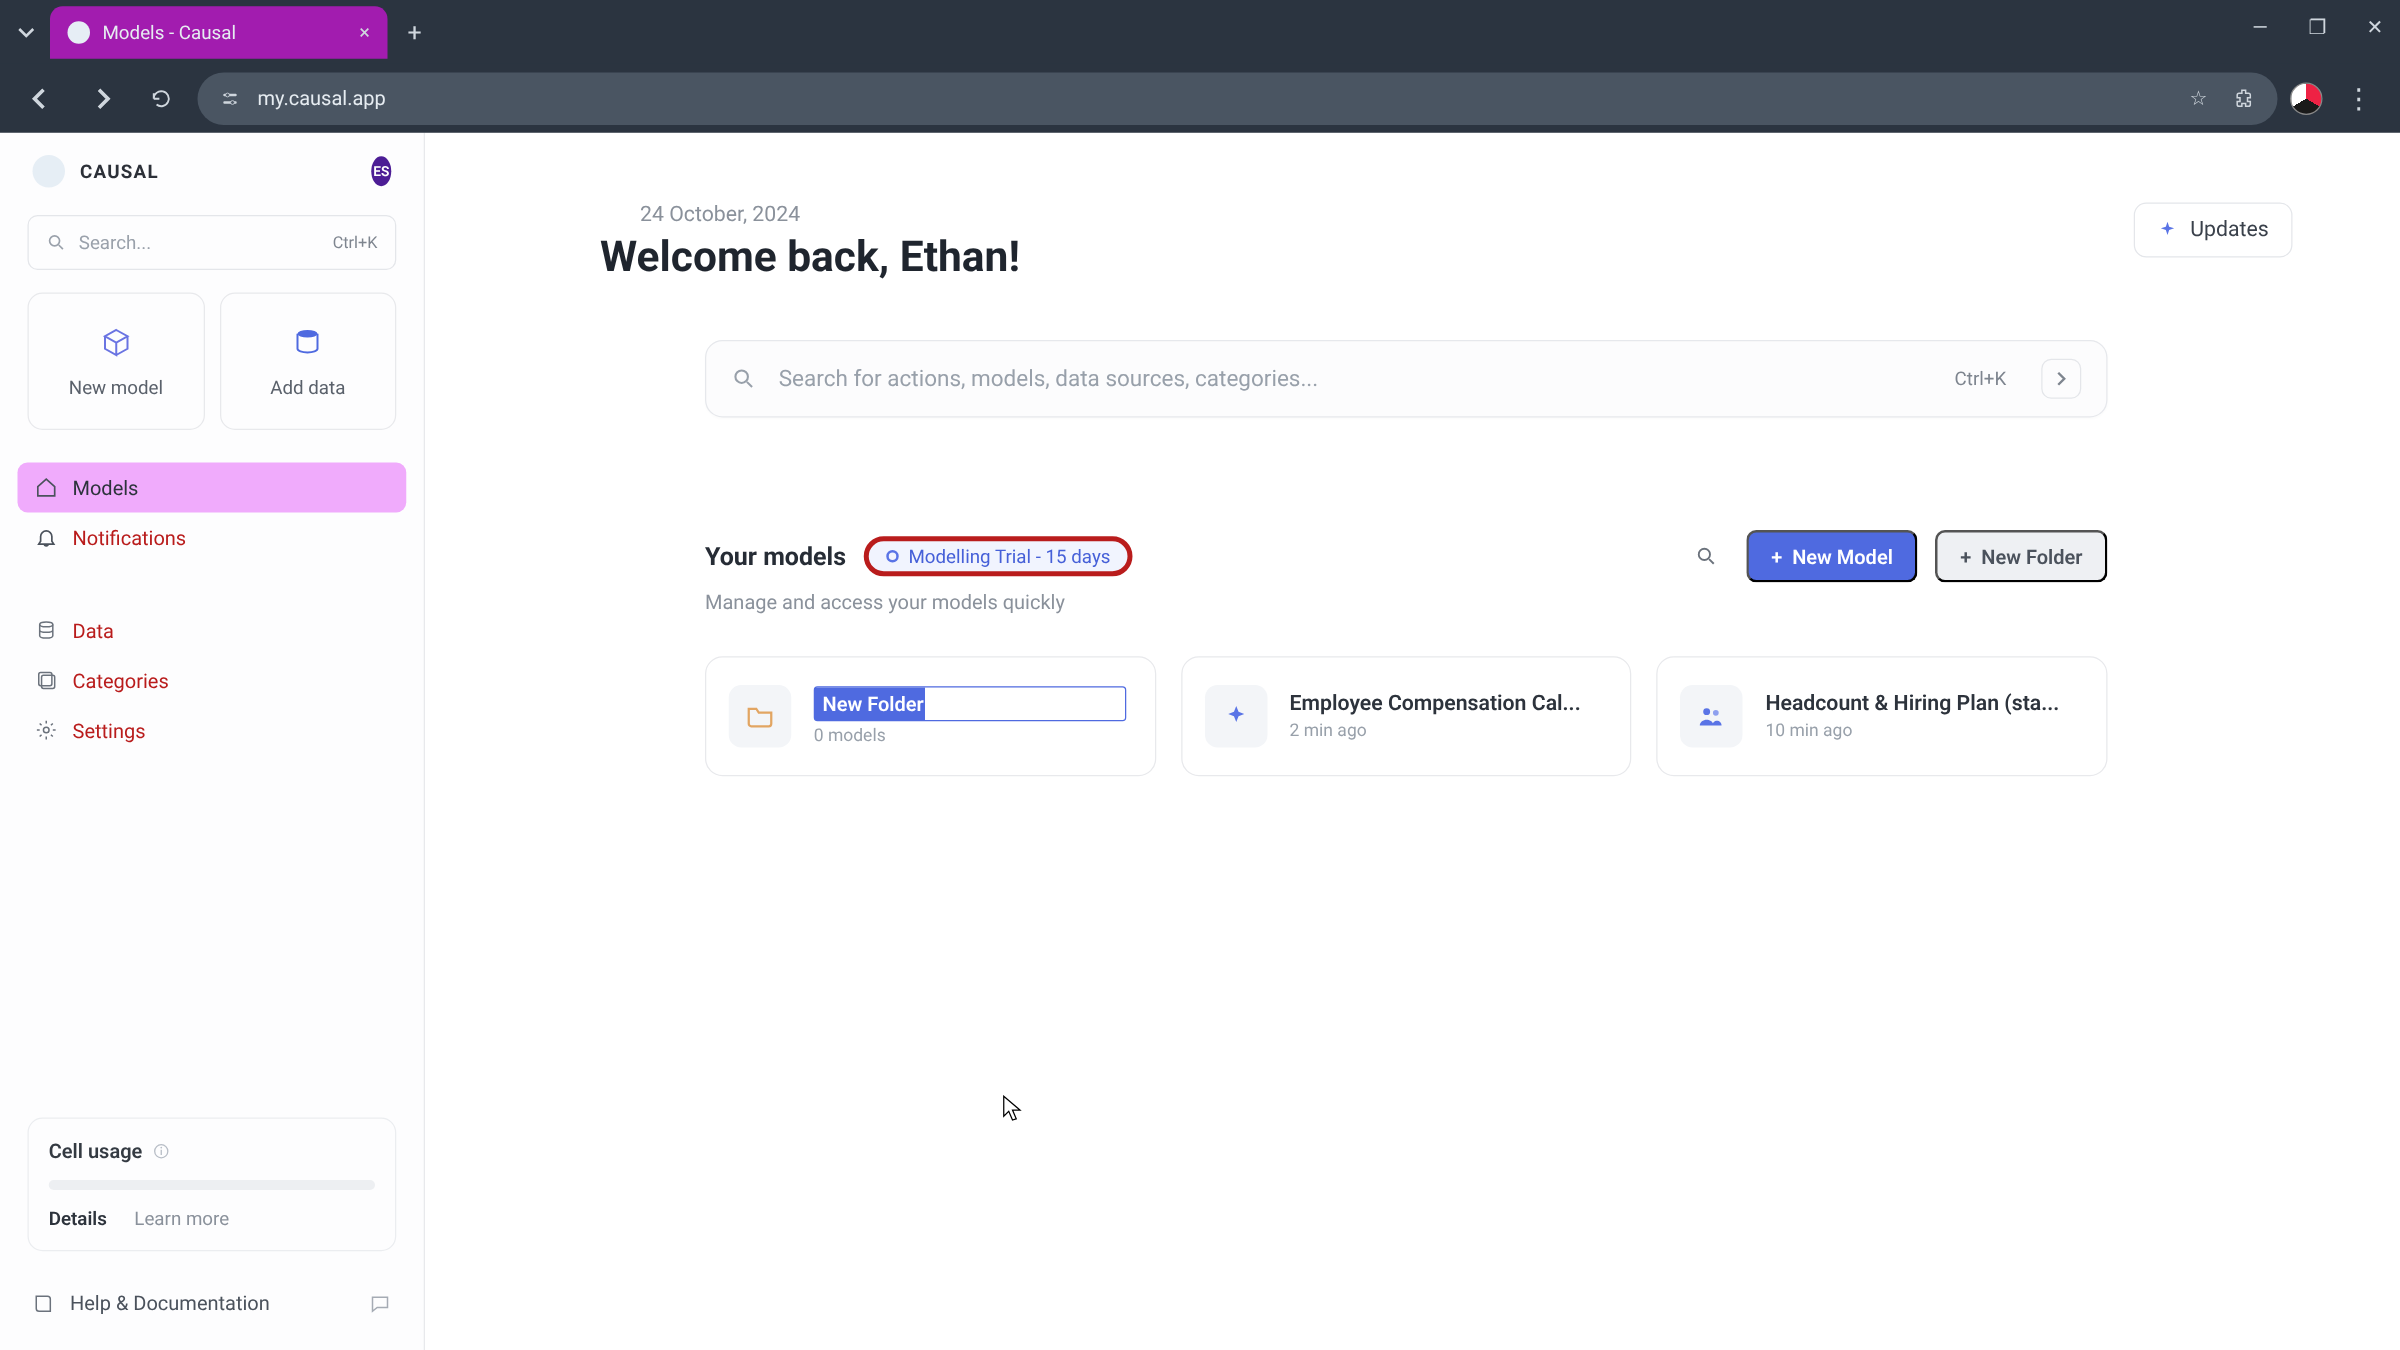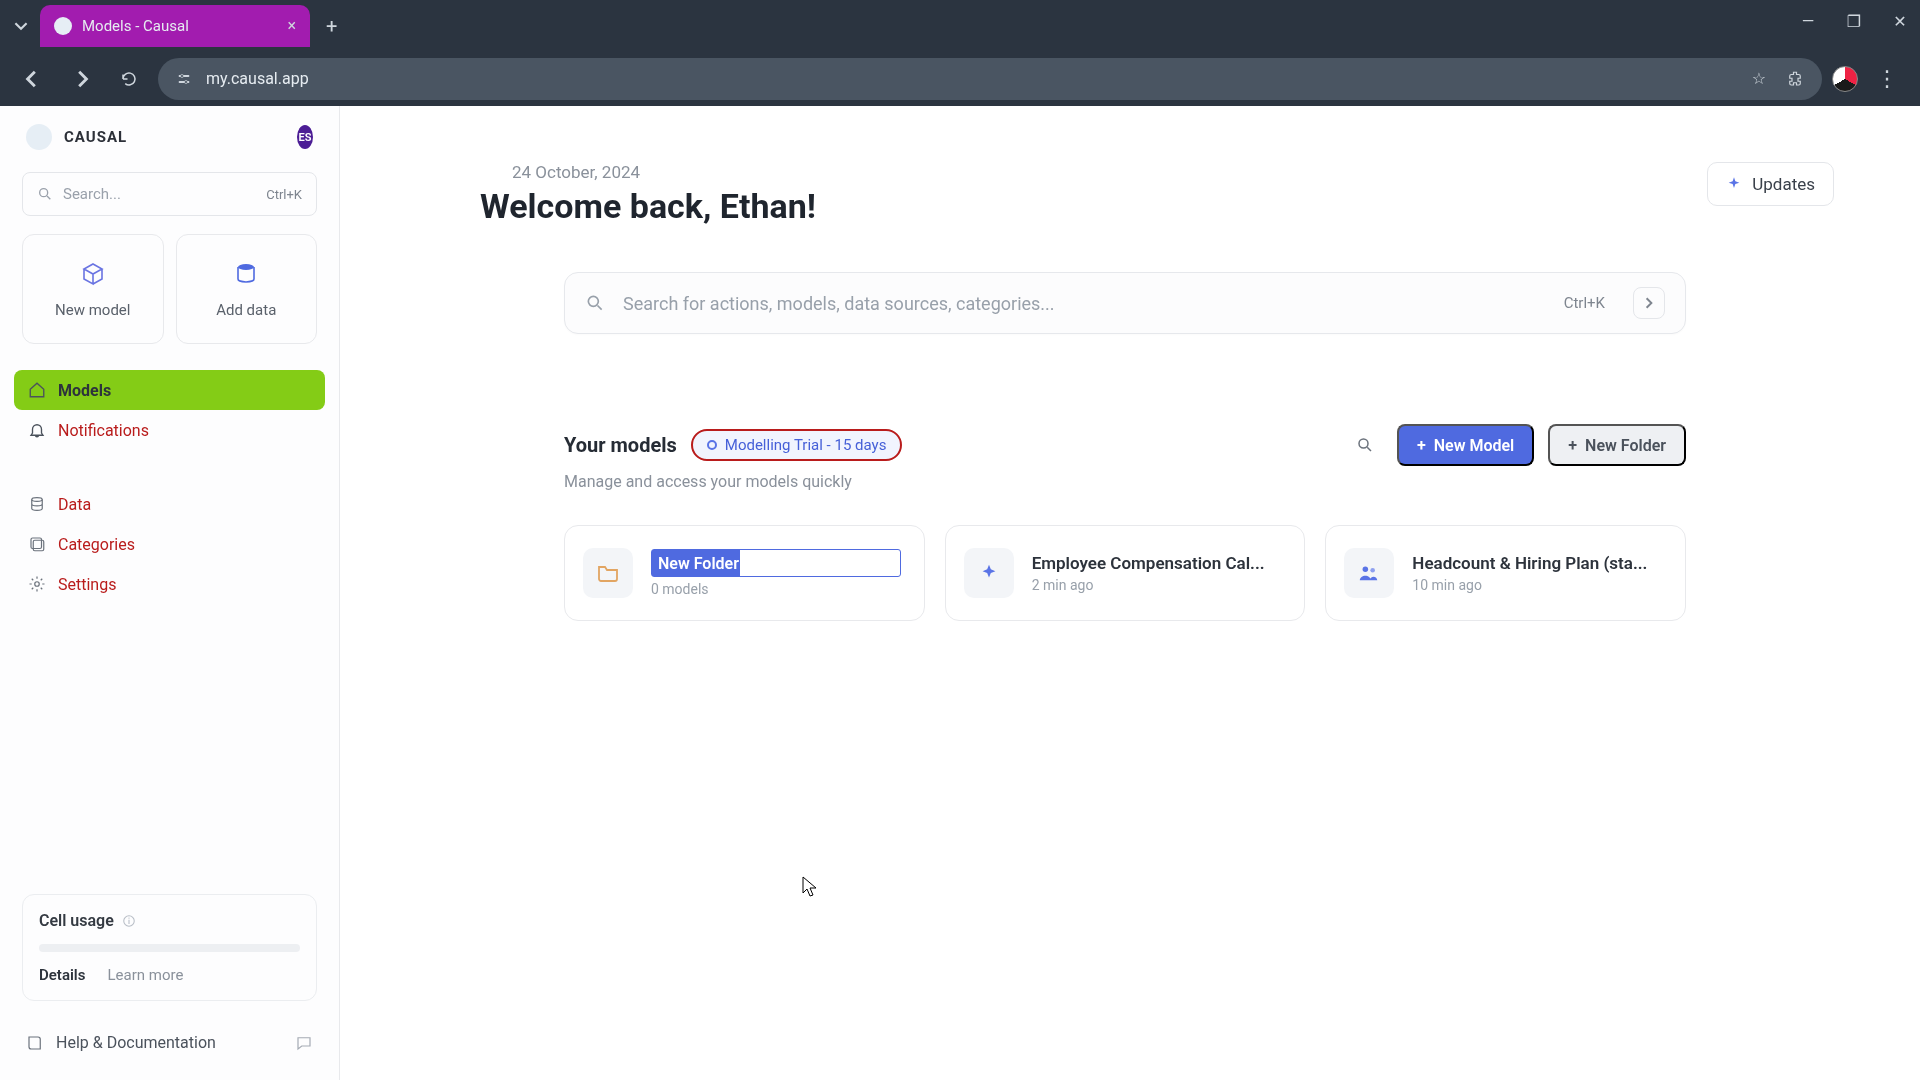--- a/index.html
+++ b/index.html
@@ -40,21 +40,21 @@
   .search-box .ph { flex:1; font-size:15px; }
   .search-box .kbd { font-size:13px; color:#7e858f; }
 
   .quick-cards { display:flex; gap:12px; padding:0 22px 20px 22px; }
   .quick-card { flex:1; border:1px solid #e8e9ec; border-radius:12px; height:110px; display:flex; flex-direction:column; align-items:center; justify-content:center; gap:12px; color:#556; }
   .quick-card .qicon { width:30px; height:30px; display:flex; align-items:center; justify-content:center; }
   .quick-card .qlabel { font-size:15px; color:#5a616b; }
 
   .nav-list { padding:6px 14px; }
   .nav-item { display:flex; align-items:center; gap:12px; height:40px; padding:0 14px; border-radius:8px; color:#b91c1c; font-size:16px; }
-  .nav-item.active { background:#84cc16; font-weight:700; color:#2d333c; }
+  .nav-item.active { background:#f0abfc; font-weight:400; color:#2d333c; }
   .nav-spacer { height:22px; }
 
   .sidebar-bottom { margin-top:auto; padding:0 22px; }
   .usage-card { border:1px solid #ebedf0; border-radius:12px; padding:16px; margin-bottom:22px; }
   .usage-title { font-size:16px; color:#343a42; display:flex; align-items:center; gap:8px; font-weight:600;}
   .usage-bar { height:8px; background:#edeff2; border-radius:4px; margin:14px 0 14px 0; position:relative; }
   .usage-links { display:flex; gap:22px; }
   .usage-links .d { font-size:15px; color:#2d333c; font-weight:600; }
   .usage-links .l { font-size:15px; color:#8a919b; }
   .help-row { display:flex; align-items:center; gap:12px; color:#4b525c; font-size:16px; padding:10px 4px; }
@@ -65,21 +65,21 @@
   .welcome { font-size:34px; font-weight:700; color:#1f252e; margin:4px 0 0 60px; }
   .updates-btn { position:absolute; right:86px; top:56px; height:44px; border:1px solid #e4e6ea; border-radius:10px; padding:0 18px; display:flex; align-items:center; gap:10px; color:#3a414b; font-size:17px; background:#fff;margin-left:39px; }
 
   .big-search { margin:46px 0 0 144px; width:1122px; height:62px; border:1px solid #e6e8ec; border-radius:14px; background:#fcfcfd; display:flex; align-items:center; padding:0 20px; gap:18px; box-shadow:0 1px 2px rgba(0,0,0,0.02); }
   .big-search .ph { flex:1; font-size:18px; color:#98a0aa; }
   .big-search .kbd { font-size:15px; color:#7e858f; }
   .big-search .chev { width:32px; height:32px; border:1px solid #e4e6ea; border-radius:8px; display:flex; align-items:center; justify-content:center; color:#7e858f; margin-left:10px; }
 
   .models-header { margin:90px 0 0 144px; display:flex; align-items:center; gap:14px; width:1122px; }
   .models-title { font-size:20px; font-weight:700; color:#262c35; }
-  .trial-pill { border:2px solid #b91c1c; color:#4660d8; background:#f1f4fe; border-radius:18px; height:32px; padding:0 14px; display:flex; align-items:center; gap:8px; font-size:15px; }
+  .trial-pill { border:4px solid #b91c1c; color:#4660d8; background:#f1f4fe; border-radius:18px; height:32px; padding:0 14px; display:flex; align-items:center; gap:8px; font-size:15px; }
   .trial-pill .dot { width:10px; height:10px; border:2px solid #5a74e6; border-radius:50%; }
   .mh-spacer { flex:1; }
   .icon-btn { width:36px; height:36px; display:flex; align-items:center; justify-content:center; color:#6b727c; }
   .btn-primary { height:42px; background:#4f6ae0; color:#fff; border-radius:8px; padding:0 18px; display:flex; align-items:center; gap:8px; font-size:16px; font-weight:600; }
   .btn-secondary { height:42px; background:#eef0f3; color:#4b525c; border-radius:8px; padding:0 18px; display:flex; align-items:center; gap:8px; font-size:16px; font-weight:600; }
   .models-sub { margin:6px 0 0 144px; color:#8a919b; font-size:16px; }
 
   .cards-row { margin:34px 0 0 144px; display:flex; gap:20px; width:1122px; }
   .model-card { flex:1; height:96px; border:1px solid #e8e9ec; border-radius:14px; background:#fff; display:flex; align-items:center; gap:18px; padding:0 18px; }
   .card-icon { width:50px; height:50px; border-radius:10px; background:#f3f5f8; display:flex; align-items:center; justify-content:center; }

